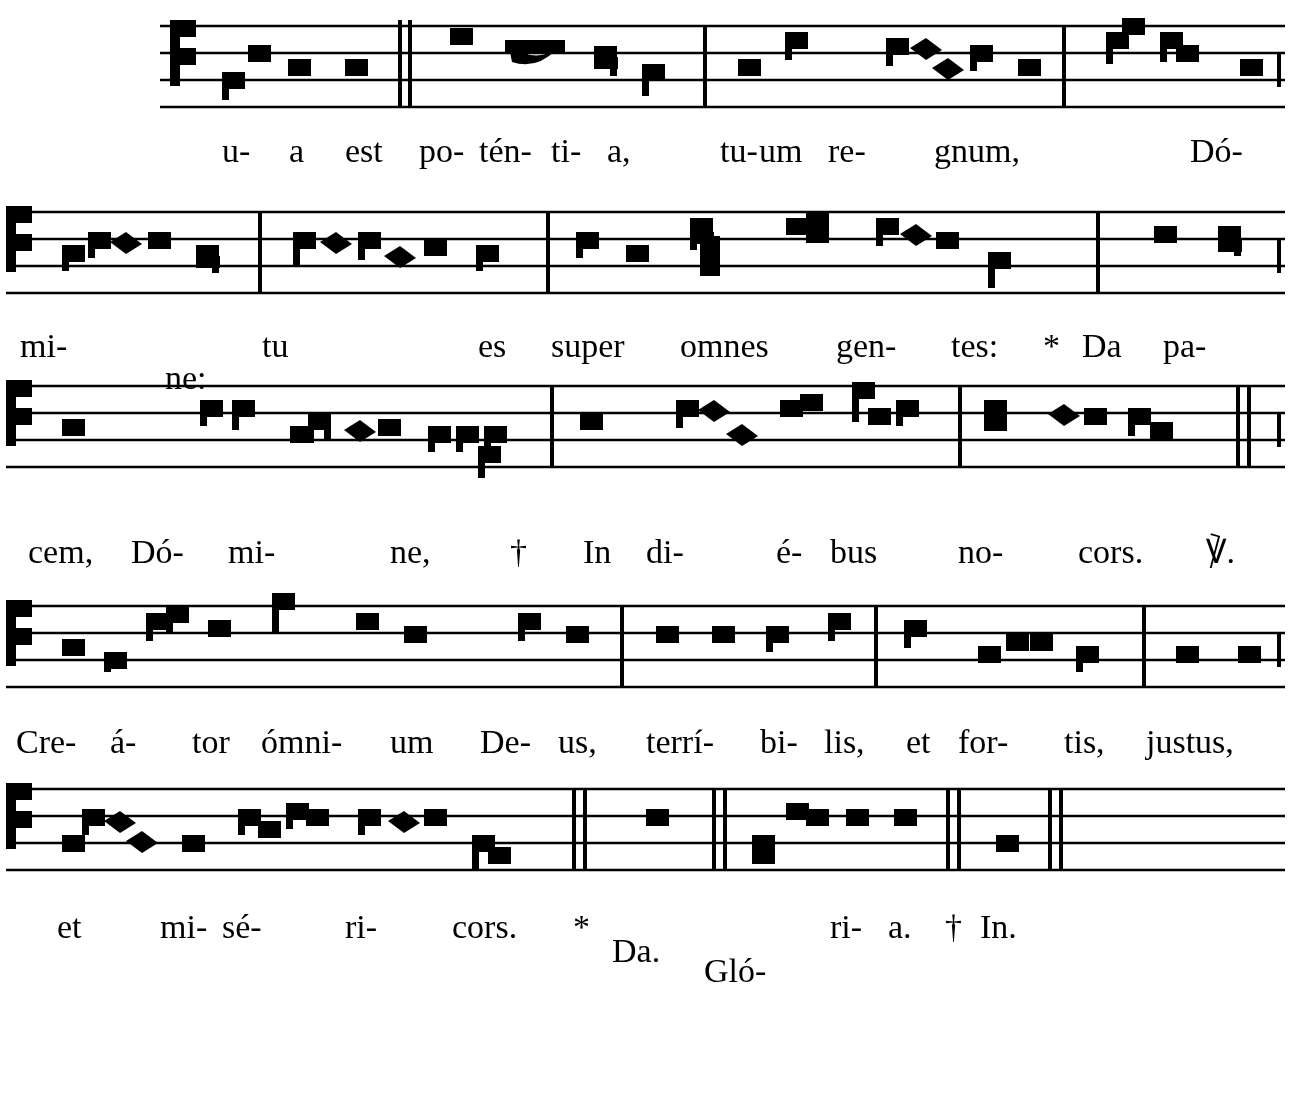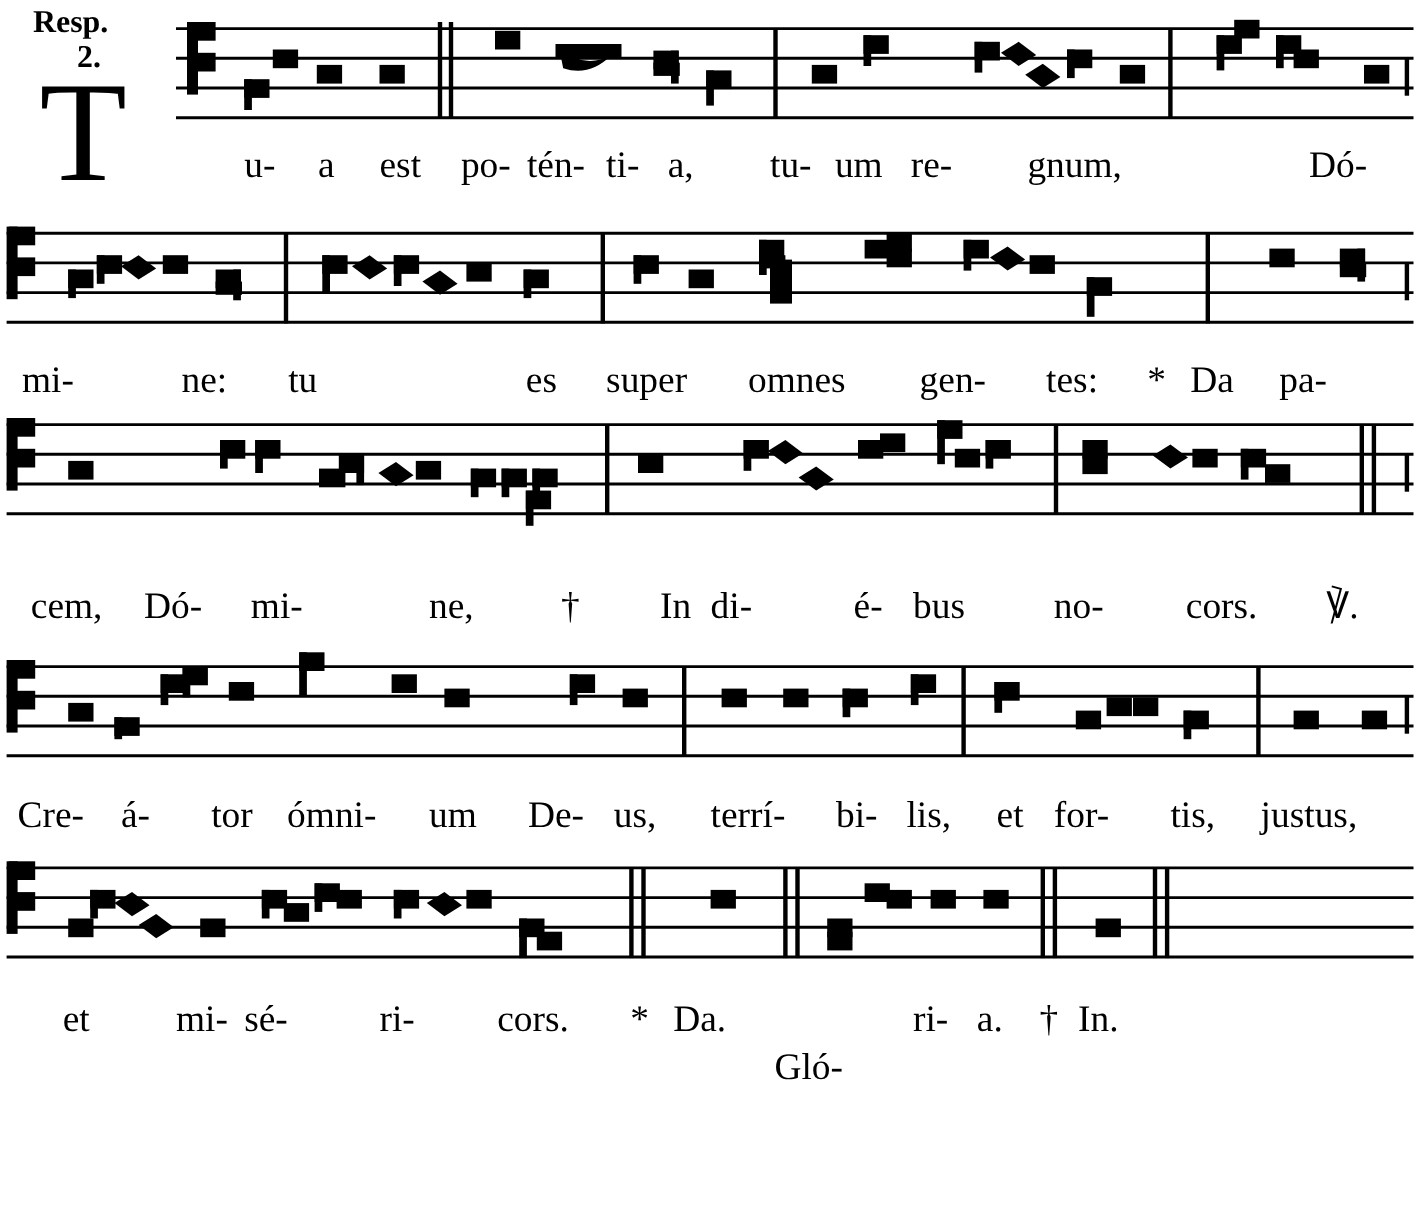--- a/index.html
+++ b/index.html
@@ -144,35 +144,30 @@
               <rect x="1106" y="32" width="7" height="32"></rect>
             <rect x="1122" y="18" width="23" height="17"></rect>
             <rect x="1160" y="32" width="23" height="17"></rect>
               <rect x="1160" y="32" width="7" height="30"></rect>
             <rect x="1176" y="45" width="23" height="17"></rect>
             <rect x="1240" y="59" width="23" height="17"></rect>
             <rect x="1277" y="53" width="4" height="34"></rect>
           </g>
         </svg>
       </div>
-      <div class="incipit">
-        <span class="resp">Resp.</span>
-        <span class="mode">2.</span>
-        <span class="dropcap">T</span>
-      </div>
     </div>
     <div class="lyrics" style="height:60px;">
       <span class="syl" style="left:222px;">u-</span>
       <span class="syl" style="left:289px;">a</span>
       <span class="syl" style="left:345px;">est</span>
       <span class="syl" style="left:419px;">po-</span>
       <span class="syl" style="left:479px;">tén-</span>
       <span class="syl" style="left:551px;">ti-</span>
       <span class="syl" style="left:607px;">a,</span>
-      <span class="syl" style="left:700px;">tu-</span>
+      <span class="syl" style="left:720px;">tu-</span>
       <span class="syl" style="left:759px;">um</span>
       <span class="syl" style="left:828px;">re-</span>
       <span class="syl" style="left:934px;">gnum,</span>
       <span class="syl" style="left:1190px;">Dó-</span>
     </div>
   </div>
 
   <div class="system" style="height:188px;">
     <div class="staff-wrap" style="height:130px;">
       <div class="staff">
@@ -231,21 +226,21 @@
             <rect x="1218" y="36" width="23" height="17"></rect>
               <rect x="1234" y="36" width="7" height="30"></rect>
             <rect x="1218" y="50" width="24" height="12"></rect>
             <rect x="1277" y="49" width="4" height="34"></rect>
           </g>
         </svg>
       </div>
     </div>
     <div class="lyrics" style="height:58px;">
       <span class="syl" style="left:20px;">mi-</span>
-      <span class="syl" style="left:165px;">ne:</span>
+      <span class="syl" style="left:165px;margin-top:32px;">ne:</span>
       <span class="syl" style="left:262px;">tu</span>
       <span class="syl" style="left:478px;">es</span>
       <span class="syl" style="left:551px;">super</span>
       <span class="syl" style="left:680px;text-align:right;">omnes</span>
       <span class="syl" style="left:836px;">gen-</span>
       <span class="syl" style="left:951px;">tes:</span>
       <span class="syl" style="left:1043px;">*</span>
       <span class="syl" style="left:1082px;text-align:center;">Da</span>
       <span class="syl" style="left:1163px;">pa-</span>
     </div>
@@ -313,21 +308,21 @@
           </g>
         </svg>
       </div>
     </div>
     <div class="lyrics" style="height:58px;">
       <span class="syl" style="left:28px;">cem,</span>
       <span class="syl" style="left:131px;">Dó-</span>
       <span class="syl" style="left:228px;">mi-</span>
       <span class="syl" style="left:390px;">ne,</span>
       <span class="syl" style="left:510px;">†</span>
-      <span class="syl" style="left:600px;">In</span>
+      <span class="syl" style="left:583px;">In</span>
       <span class="syl" style="left:646px;">di-</span>
       <span class="syl" style="left:776px;">é-</span>
       <span class="syl" style="left:830px;">bus</span>
       <span class="syl" style="left:958px;">no-</span>
       <span class="syl" style="left:1078px;">cors.</span>
       <span class="syl" style="left:1206px;">℣.</span>
     </div>
   </div>
 
   <div class="system" style="height:185px;">
@@ -460,21 +455,21 @@
         </svg>
       </div>
     </div>
     <div class="lyrics" style="height:52px;">
       <span class="syl" style="left:57px;">et</span>
       <span class="syl" style="left:160px;">mi-</span>
       <span class="syl" style="left:222px;">sé-</span>
       <span class="syl" style="left:345px;">ri-</span>
       <span class="syl" style="left:452px;">cors.</span>
       <span class="syl" style="left:573px;">*</span>
-      <span class="syl" style="left:612px;">Da.</span>
+      <span class="syl" style="left:612px;margin-top:24px;">Da.</span>
       <span class="syl" style="left:704px;margin-top:44px;">Gló-</span>
       <span class="syl" style="left:830px;">ri-</span>
       <span class="syl" style="left:888px;">a.</span>
       <span class="syl" style="left:945px;">†</span>
       <span class="syl" style="left:980px;">In.</span>
     </div>
   </div>
 
 </div>
 

